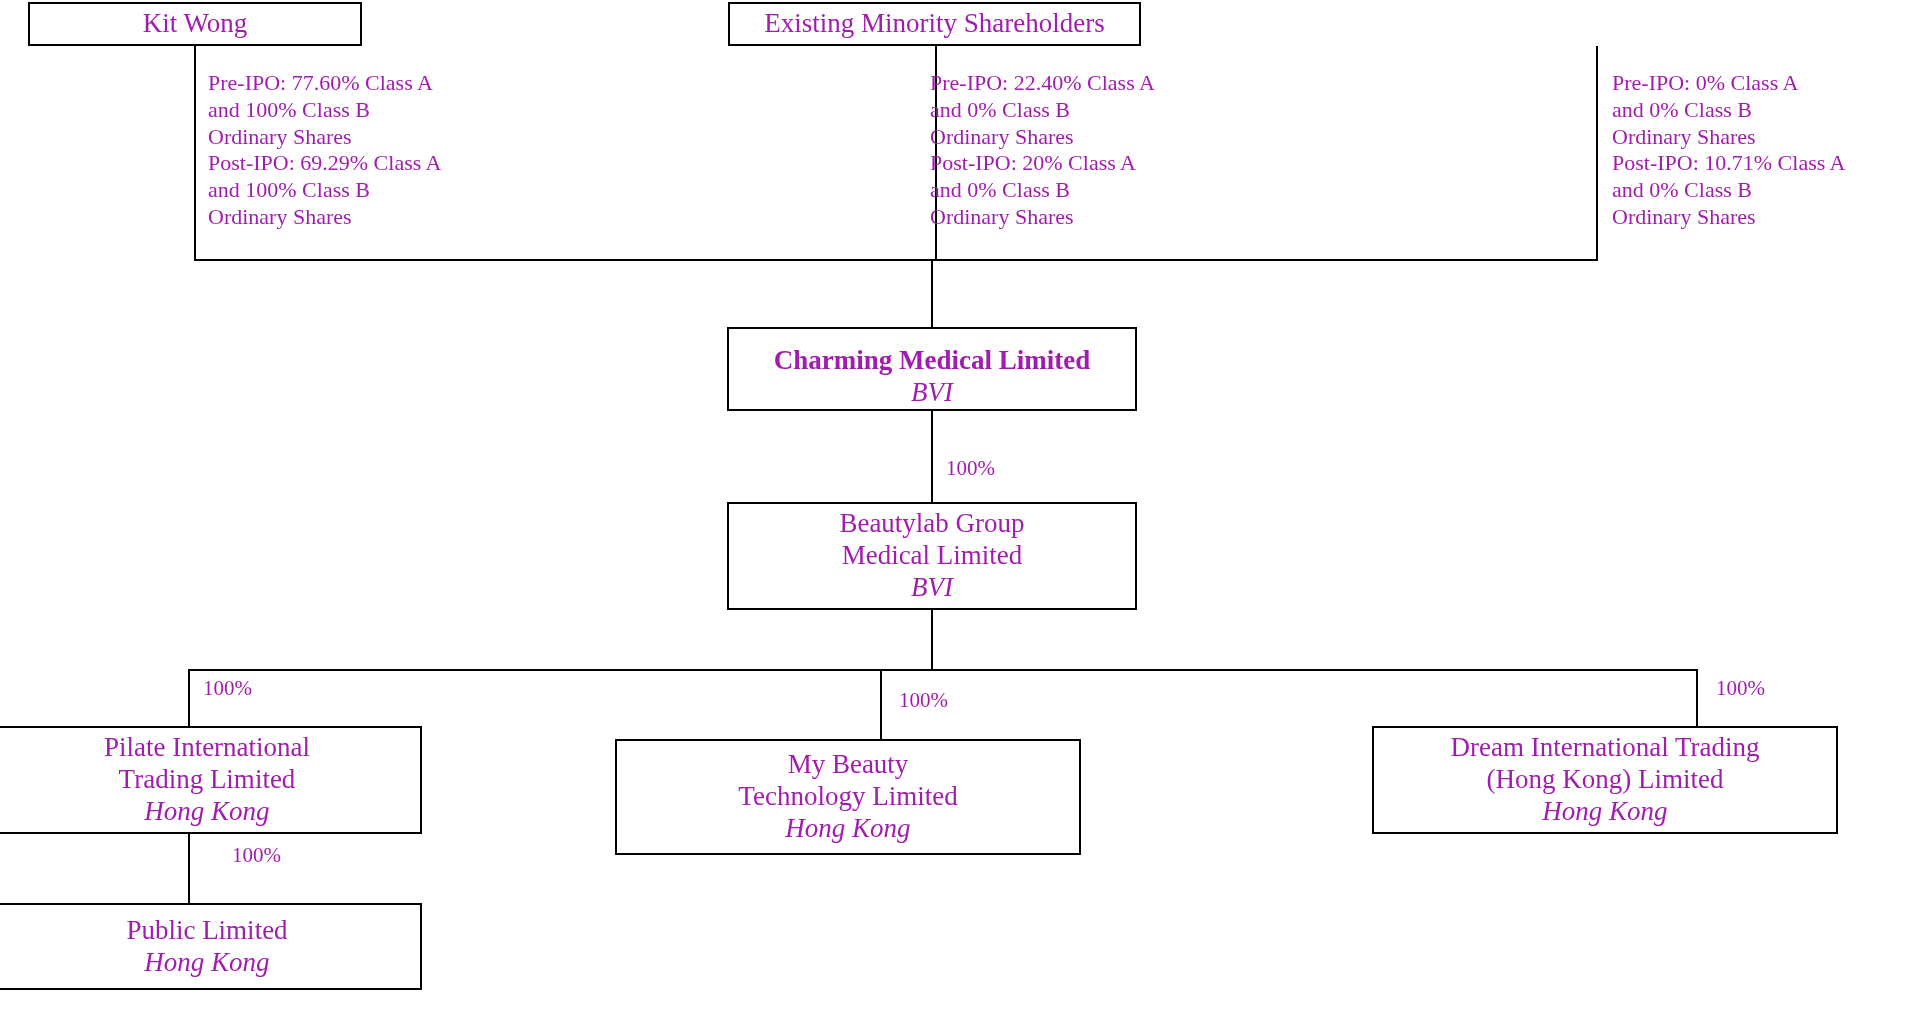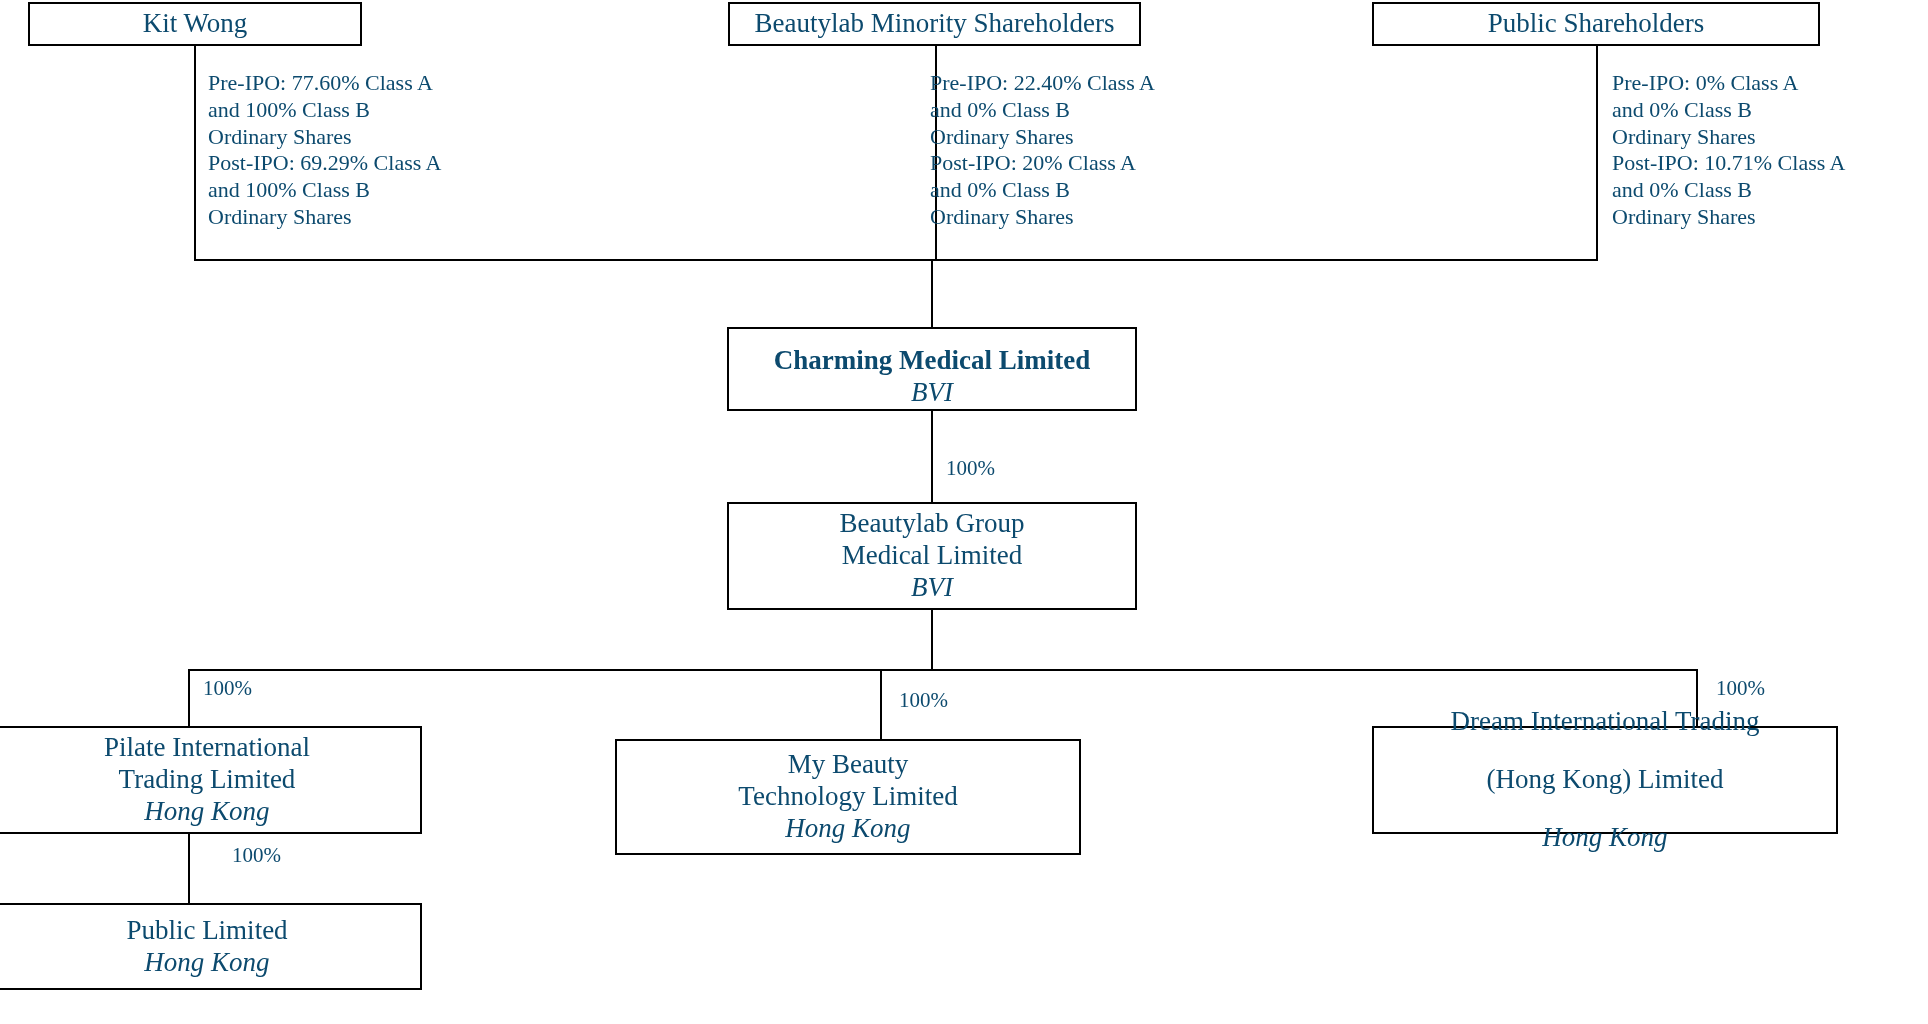--- a/index.html
+++ b/index.html
@@ -6,21 +6,21 @@
     margin: 0;
     padding: 0;
     background: #ffffff;
   }
   #canvas {
     position: relative;
     width: 1928px;
     height: 1024px;
     background: #ffffff;
     font-family: "Liberation Serif", "DejaVu Serif", serif;
-    color: #0c4a6e;
+    color: #a21caf;
     overflow: hidden;
   }
   .node {
     position: absolute;
     box-sizing: border-box;
     border: 2px solid #000000;
     background: #ffffff;
     display: flex;
     flex-direction: column;
     align-items: center;
@@ -58,26 +58,23 @@
 </head>
 <body>
 
 <div id="canvas">
 
   <div class="node" style="left:28px; top:2px; width:334px; height:44px;">
     <span class="nm">Kit Wong</span>
   </div>
 
   <div class="node" style="left:728px; top:2px; width:413px; height:44px;">
-    <span class="nm">Beautylab Minority Shareholders</span>
+    <span class="nm">Existing Minority Shareholders</span>
   </div>
 
-  <div class="node" style="left:1372px; top:2px; width:448px; height:44px;">
-    <span class="nm">Public Shareholders</span>
-  </div>
 
   <div class="note" style="left:208px; top:70px;">Pre-IPO: 77.60% Class A
 and 100% Class B
 Ordinary Shares
 Post-IPO: 69.29% Class A
 and 100% Class B
 Ordinary Shares</div>
 
   <div class="note" style="left:930px; top:70px;">Pre-IPO: 22.40% Class A
 and 0% Class B
@@ -141,19 +138,19 @@
 
   <div class="node" style="left:615px; top:739px; width:466px; height:116px;">
     <span class="nm">My Beauty</span>
     <span class="nm">Technology Limited</span>
     <span class="juris">Hong Kong</span>
   </div>
 
   <div class="line vline" style="left:1696px; top:669px; height:59px;"></div>
   <div class="pct" style="left:1716px; top:678px;">100%</div>
 
-  <div class="node" style="left:1372px; top:726px; width:466px; height:108px;gap:26px;">
+  <div class="node" style="left:1372px; top:726px; width:466px; height:108px;">
     <span class="nm">Dream International Trading</span>
     <span class="nm">(Hong Kong) Limited</span>
     <span class="juris">Hong Kong</span>
   </div>
 
 </div>
 
 </body></html>

